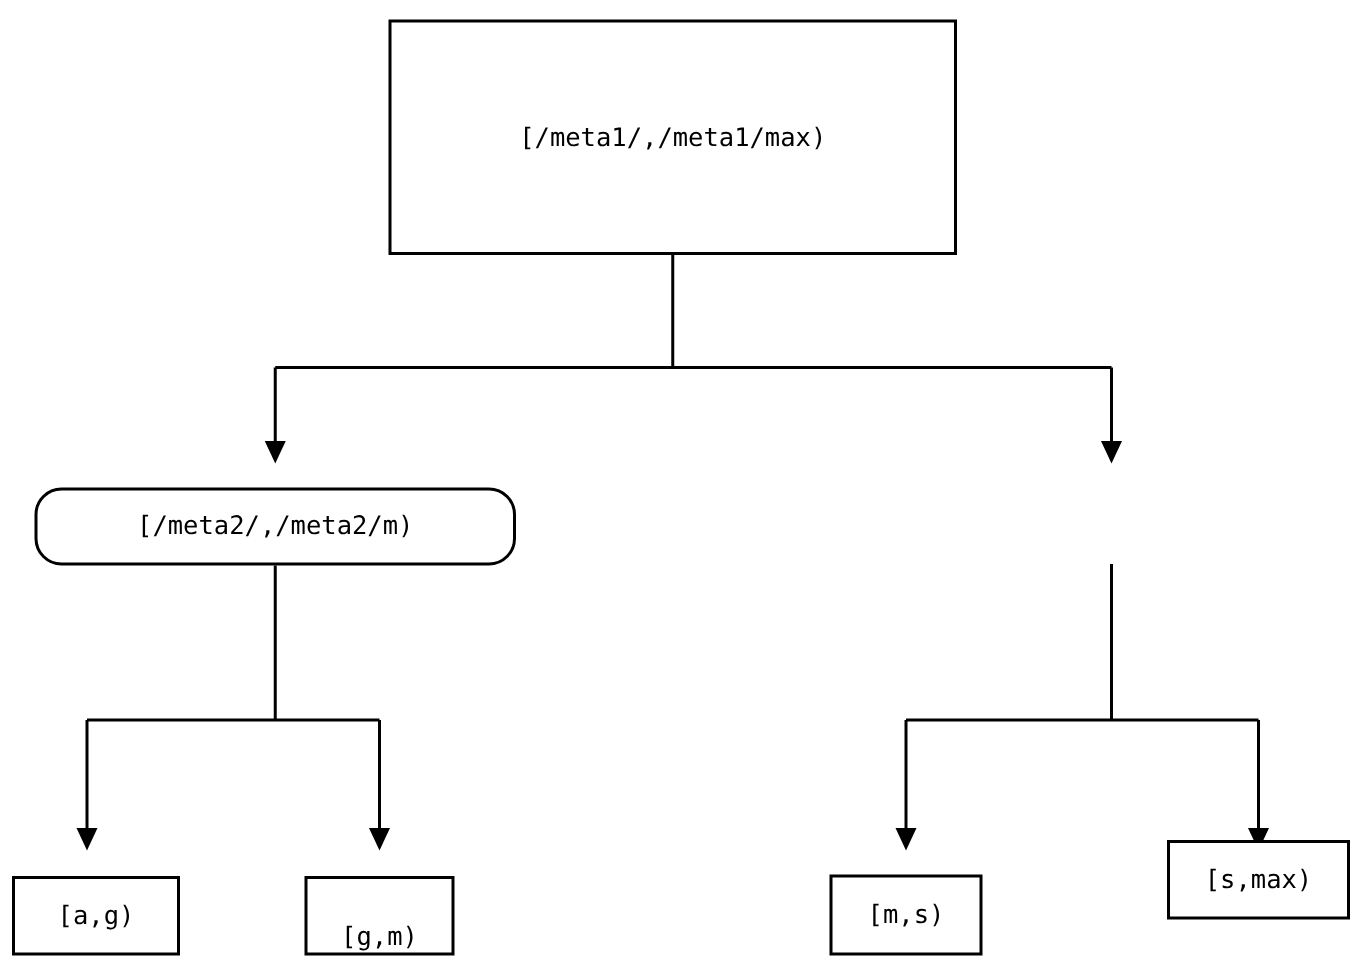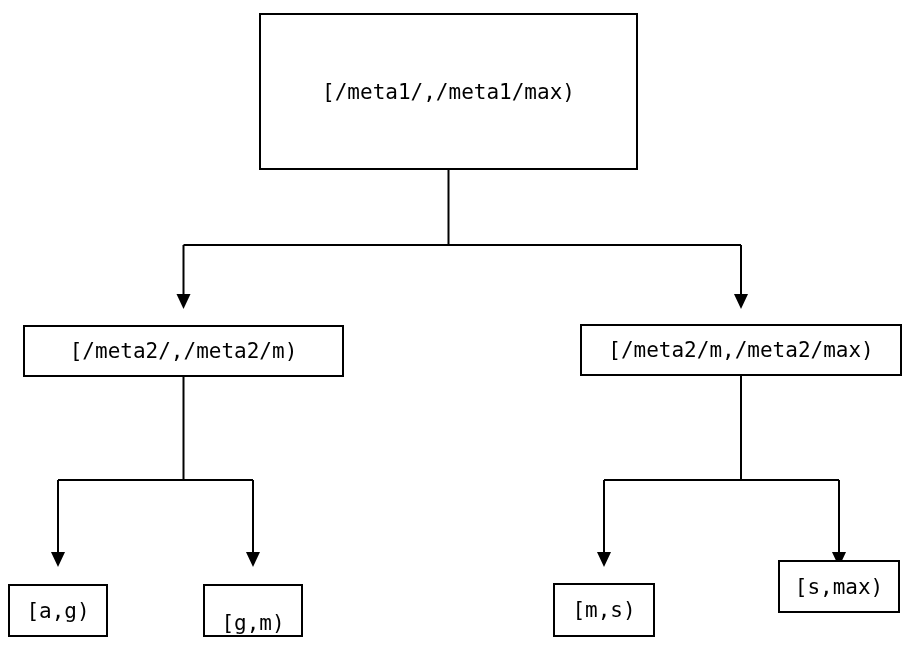--- a/index.html
+++ b/index.html
@@ -33,27 +33,27 @@
   }
   .node {
     position: absolute;
     box-sizing: border-box;
     border: 2px solid #000000;
     background: #ffffff;
     color: #000000;
     display: flex;
     align-items: center;
     justify-content: center;
-    font-size: 21px;
+    font-size: 17px;
     white-space: nowrap;
   }
   .node-root   { left: 259px; top: 13px;  width: 379px; height: 157px; }
-  .node-left   { left: 23px;  top: 325px; width: 321px; height: 52px;  }
+  .node-left   { left: 23px;  top: 325px; width: 321px; height: 52px; border-radius: 18px;  }
   .node-right  { left: 580px; top: 324px; width: 322px; height: 52px;  }
-  .node-ag     { left: 8px;   top: 584px; width: 100px; height: 53px;  }
+  .node-ag     { left: 8px;   top: 584px; width: 112px; height: 53px;  }
   .node-gm     { left: 203px; top: 584px; width: 100px; height: 53px; align-items: flex-end;  }
   .node-ms     { left: 553px; top: 583px; width: 102px; height: 54px;  }
   .node-smax   { left: 778px; top: 560px; width: 122px; height: 53px;  }
 </style>
 </head>
 <body>
 
 <div class="canvas">
 
   <svg class="edges-svg" viewBox="0 0 912 652" xmlns="http://www.w3.org/2000/svg">
@@ -81,23 +81,20 @@
   </svg>
 
   <div class="node node-root">
     <span>[/meta1/,/meta1/max)</span>
   </div>
 
   <div class="node node-left">
     <span>[/meta2/,/meta2/m)</span>
   </div>
 
-  <div class="node node-right">
-    <span>[/meta2/m,/meta2/max)</span>
-  </div>
 
   <div class="node node-ag">
     <span>[a,g)</span>
   </div>
 
   <div class="node node-gm">
     <span>[g,m)</span>
   </div>
 
   <div class="node node-ms">

